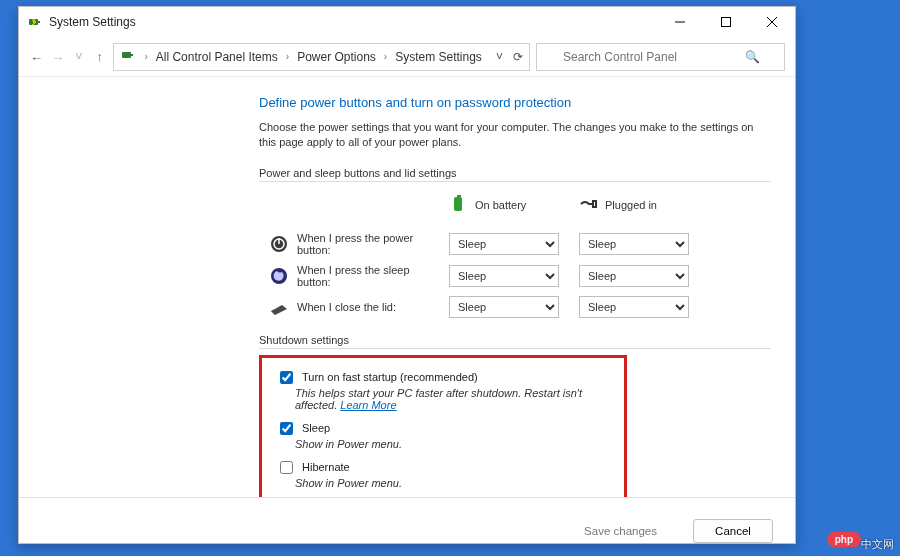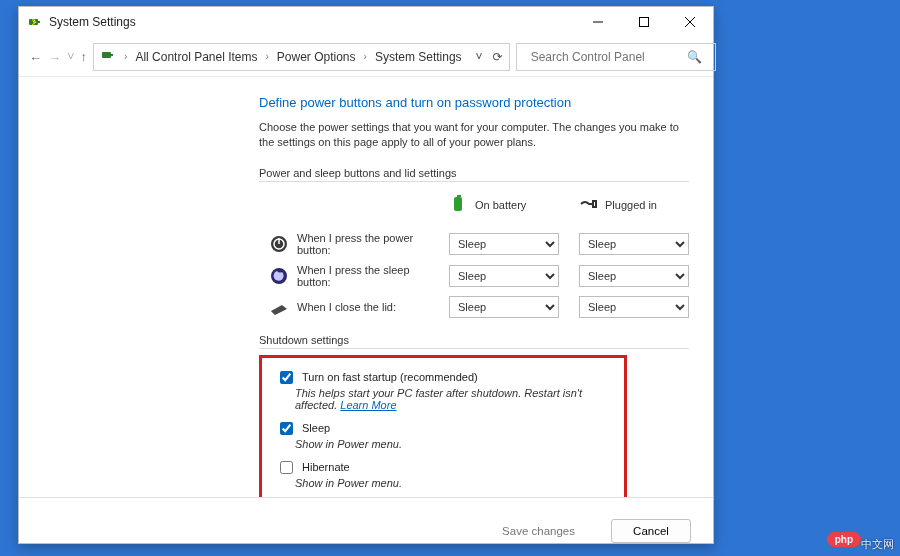--- a/index.html
+++ b/index.html
@@ -1,35 +1,35 @@
 <!DOCTYPE html>
 <html><head>
 <meta charset="utf-8">
 <style>
   * { box-sizing: border-box; font-family: "Segoe UI", Tahoma, sans-serif; }
   body { margin: 0; width: 900px; height: 556px; background: #2e74d1; overflow: hidden; position: relative; }
-  .window { position: absolute; left: 18px; top: 6px; width: 696px; height: 538px; background: #fff; border: 1px solid #bdbdbd; box-shadow: 0 4px 12px rgba(0,0,0,.25); display: flex; flex-direction: column; }
+  .window { position: absolute; left: 18px; top: 6px; width: 778px; height: 538px; background: #fff; border: 1px solid #bdbdbd; box-shadow: 0 4px 12px rgba(0,0,0,.25); display: flex; flex-direction: column; }
 
   
   .titlebar { display: flex; align-items: center; height: 30px; padding-left: 8px; }
   .titlebar .tb-icon { width: 16px; height: 16px; margin-right: 6px; }
   .titlebar .title { font-size: 12px; color: #222; flex: 1; }
   .win-controls { display: flex; }
   .win-btn { width: 46px; height: 30px; display: flex; align-items: center; justify-content: center; font-size: 10px; color: #000; cursor: default; }
 
   
   .toolbar { height: 40px; border-bottom: 1px solid #e9e9e9; display: flex; align-items: center; padding: 0 10px; gap: 6px; }
   .nav-btn { width: 22px; height: 22px; display:flex; align-items:center; justify-content:center; color:#606060; font-size:13px; }
   .nav-btn.disabled { color:#b5b5b5; }
   .addrbar { flex: 1; height: 28px; border: 1px solid #cfcfcf; display: flex; align-items: center; padding: 0 6px; font-size: 12px; color: #333; gap: 4px; }
   .addrbar .crumb { white-space: nowrap; }
   .addrbar .sep { color: #777; margin: 0 4px; font-size:10px; }
   .addrbar .tail { flex:1; }
   .addrbar .chev, .addrbar .refresh { color:#555; font-size:12px; margin-left:6px; }
-  .searchbox { width: 340px; height: 28px; border: 1px solid #cfcfcf; display:flex; align-items:center; padding:0 12px;justify-content:center; }
+  .searchbox { width: 340px; height: 28px; border: 1px solid #cfcfcf; display:flex; align-items:center; padding:0 24px;justify-content:center; }
   .searchbox input { border:0; outline:0; flex:1; font-size:12px; color:#333; background:transparent; }
   .searchbox .s-icon { color:#666; font-size:12px; }
 
   
   .content { flex:1; overflow:auto; padding: 18px 24px 8px 240px; position:relative; }
   .heading { color:#0067c0; font-size:13px; margin-bottom:10px; }
   .desc { font-size:11px; color:#333; margin-bottom:16px; max-width:500px; line-height:1.4; }
   .fieldset-head { font-size:11px; color:#333; border-bottom:1px solid #dcdcdc; padding-bottom:2px; margin-bottom:6px; }
 
   .pb-columns { display:grid; grid-template-columns: 160px 110px 110px; gap:12px 20px; align-items:center; margin-left:10px; margin-bottom:6px; }

